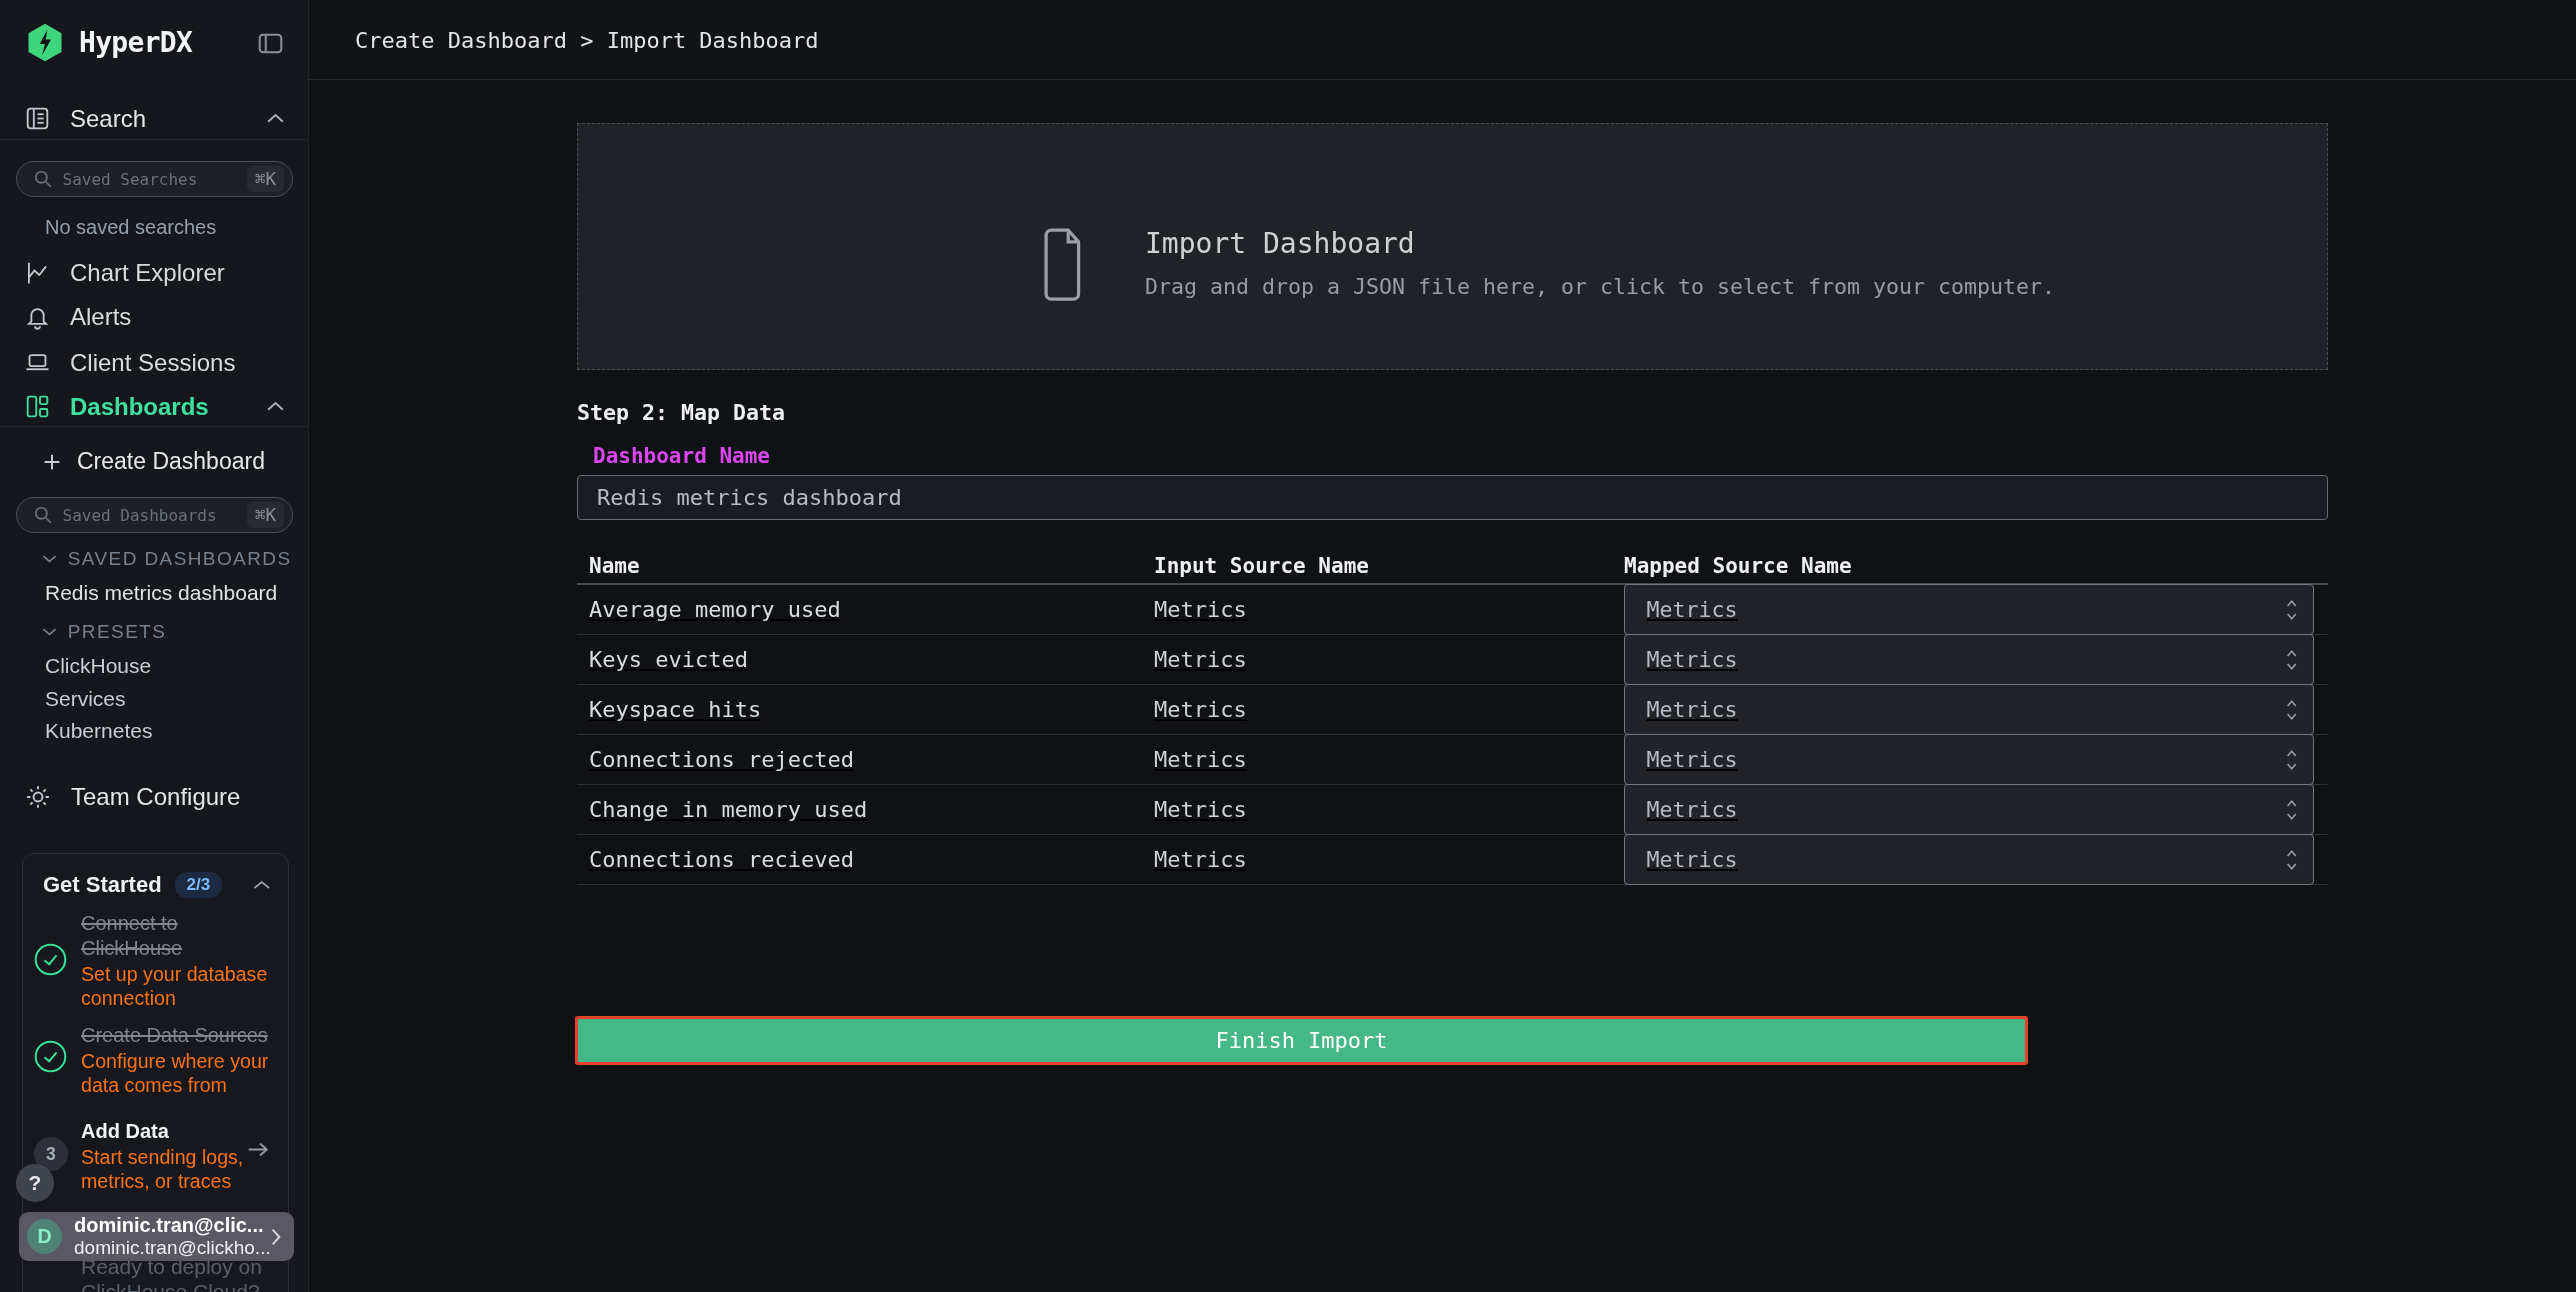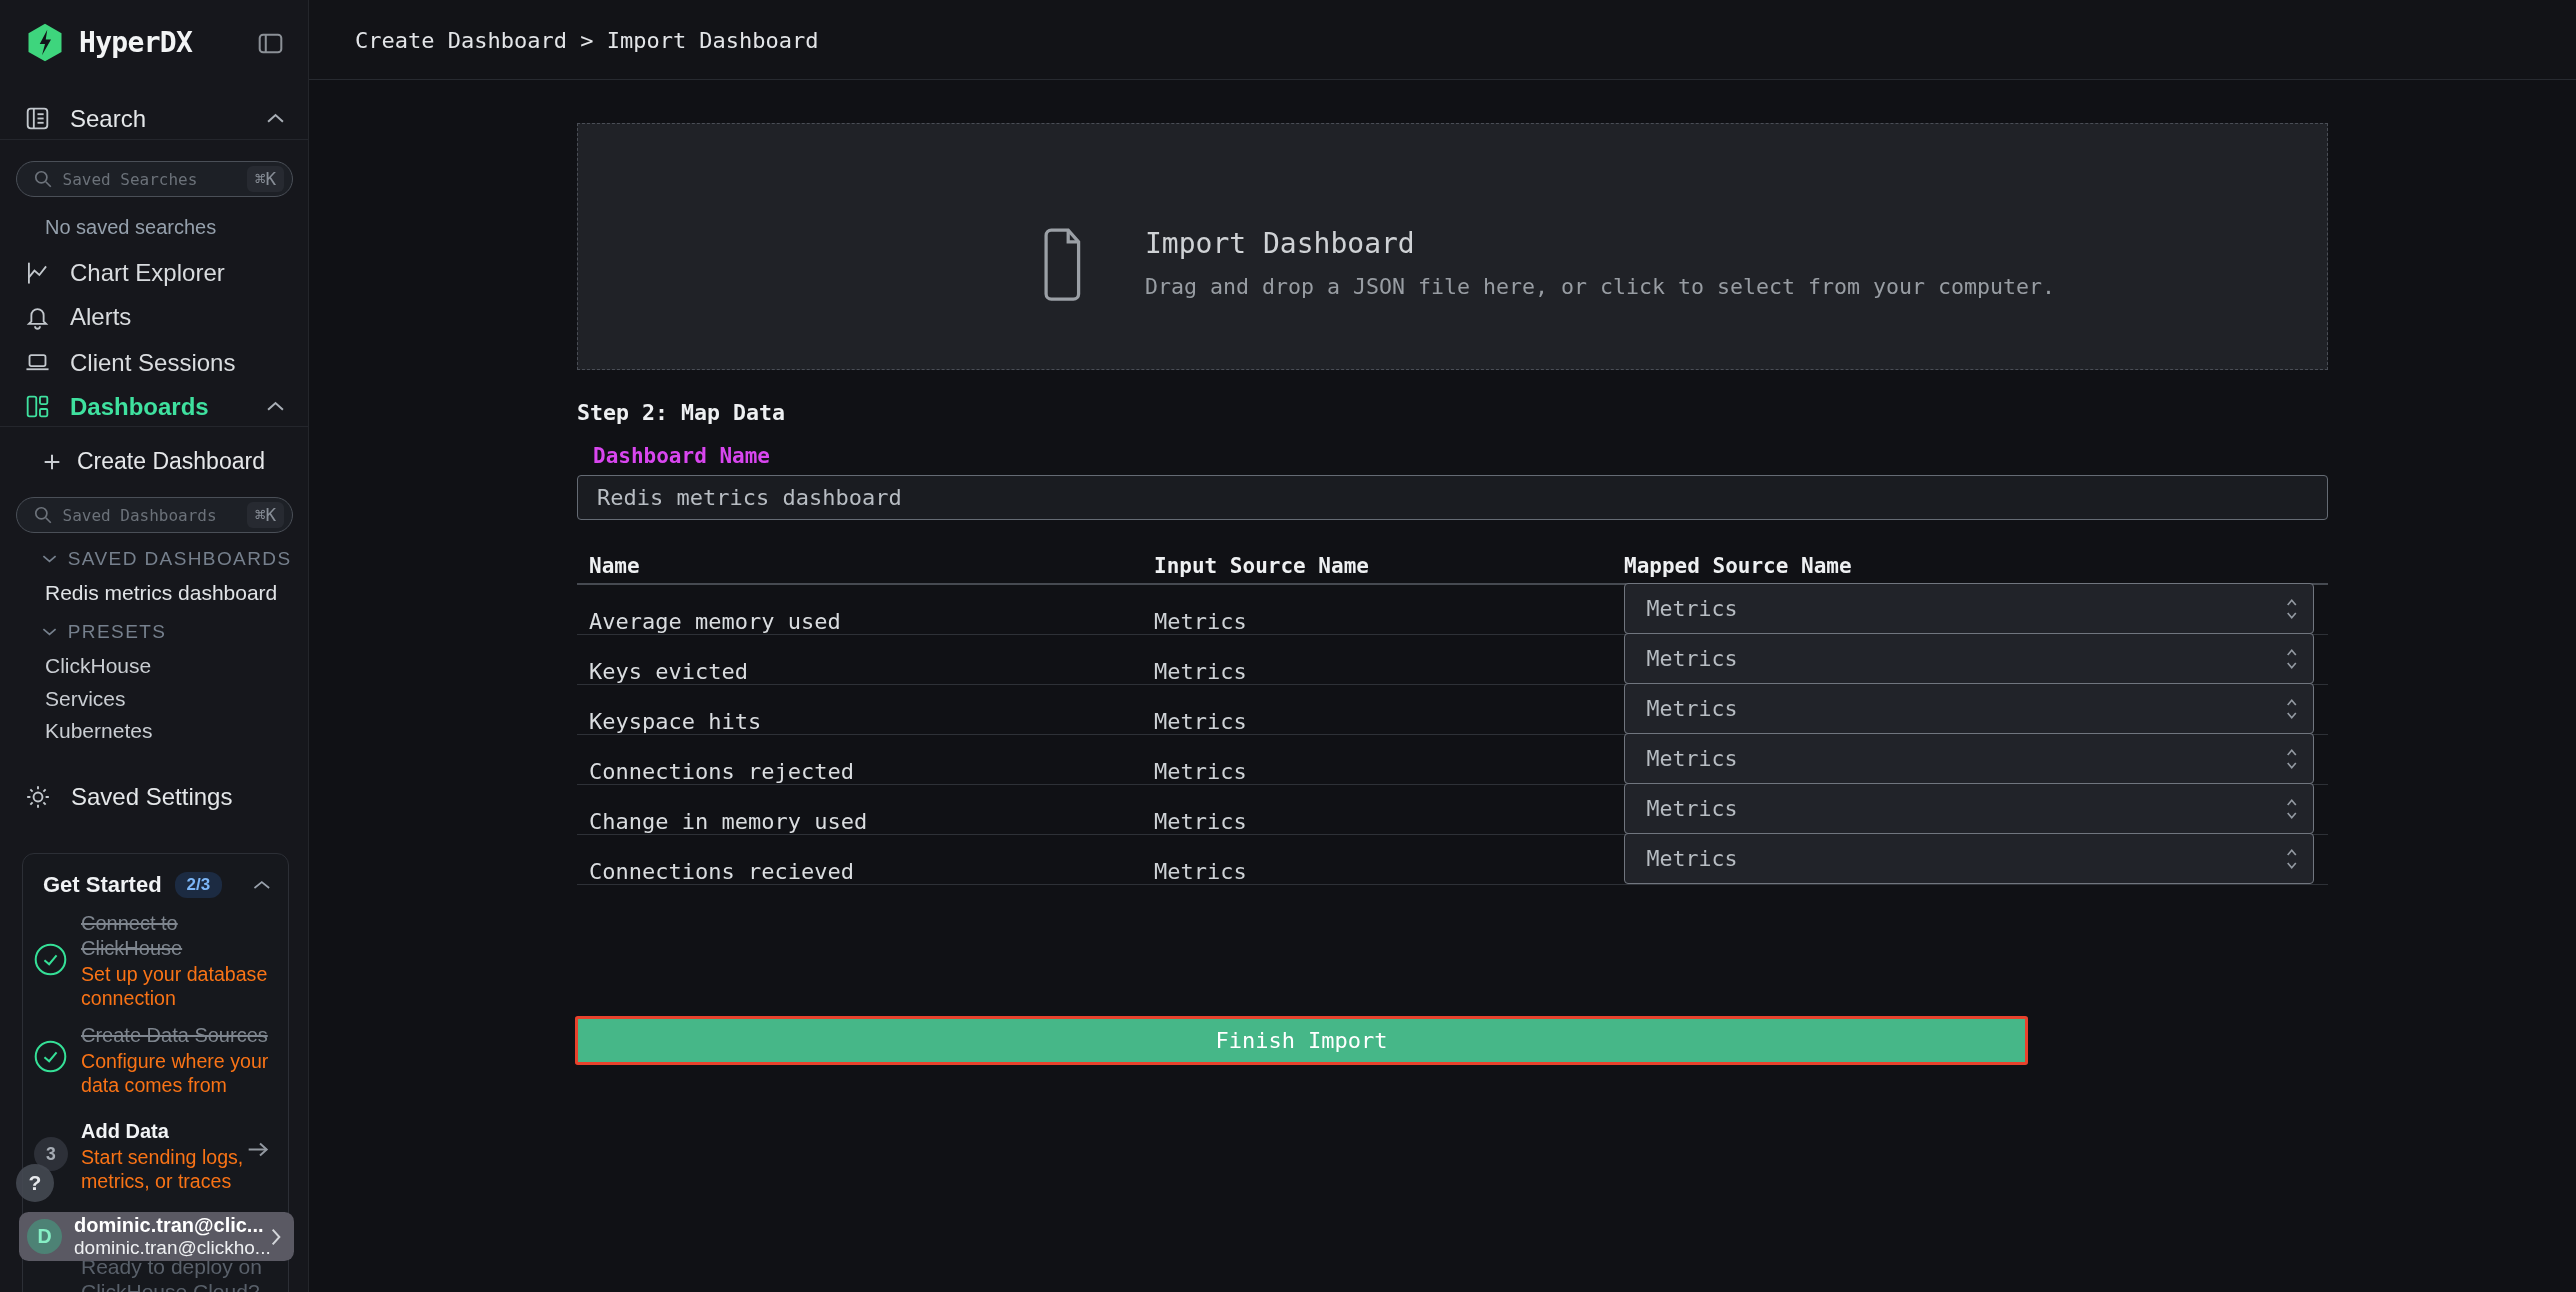--- a/index.html
+++ b/index.html
@@ -101,22 +101,22 @@
                  font-weight:bold; font-size:21px; color:#d946ef; }
   .name-input { position:absolute; top:475px; left:0; width:1751px; height:45px;
                 background:#1a1c21; border:1.4px solid #656b74; border-radius:4px;
                 padding:0 19px; font-family:"DejaVu Sans Mono", monospace; font-size:22px;
                 color:#b8bdc3; outline:none; }
   .map-table { position:absolute; top:554px; left:0; width:1751px; }
   .thead { display:flex; height:31px; align-items:flex-start; padding-left:12px;
            border-bottom:2px solid #464a51; }
   .th { font-family:"DejaVu Sans Mono", monospace; font-weight:bold; font-size:21px;
         color:#eef0f2; }
-  .trow { display:flex; align-items:flex-end; height:50px; padding-left:12px;
-          border-bottom:1.4px solid #2e3137; }
+  .trow { display:flex; align-items:center; height:50px; padding-left:12px;
+          border-bottom:1.4px solid #2e3137;text-decoration:underline; }
   .c1 { width:565px; } .c2 { width:470px; } .c3 { flex:1; display:flex; }
   .cell-text { font-family:"DejaVu Sans Mono", monospace; font-size:22px; color:#dadde0; }
   .cell-text.src { color:#ced2d6; }
   .select { position:relative; width:690px; height:51px; margin-right:13.5px;
             background:#212329; border:1.4px solid #71767f; border-radius:4px;
             display:flex; align-items:center; padding:0 47px 0 21.6px; cursor:pointer; }
   .select .val { font-family:"DejaVu Sans Mono", monospace; font-size:21.6px; color:#b7bcc2; }
   .select .stepper { position:absolute; right:15px; top:50%; transform:translateY(-50%);
                      color:#9298a0; }
   .finish-btn { position:absolute; top:1016px; left:-2px; width:1453px; height:49px;
@@ -265,21 +265,21 @@
   <div class="side-link" style="top:687px">Services</div>
   <div class="side-link" style="top:719px">Kubernetes</div>
 
   <div class="side-head" style="top:775px">
     <span>
       <svg width="28" height="28" viewBox="0 0 44 44" fill="none" stroke="#c3c8cd" stroke-width="3">
         <circle cx="22" cy="22" r="7"></circle>
         <path d="M22 5 v5 M22 34 v5 M5 22 h5 M34 22 h5 M10 10 l3.5 3.5 M30.5 30.5 L34 34 M34 10 l-3.5 3.5 M13.5 30.5 L10 34"></path>
       </svg>
     </span>
-    <span>Saved Settings</span>
+    <span>Team Configure</span>
   </div>
 
   <div class="gs-card">
     <div class="gs-head">
       <span class="gs-title">Get Started</span>
       <span class="gs-badge">2/3</span>
       <span class="chev">
         <svg width="17.6" height="10" viewBox="0 0 26 15" fill="none" stroke="currentColor" stroke-width="2.5">
             <polyline points="2,12 13,3 24,12"></polyline>
           </svg>

